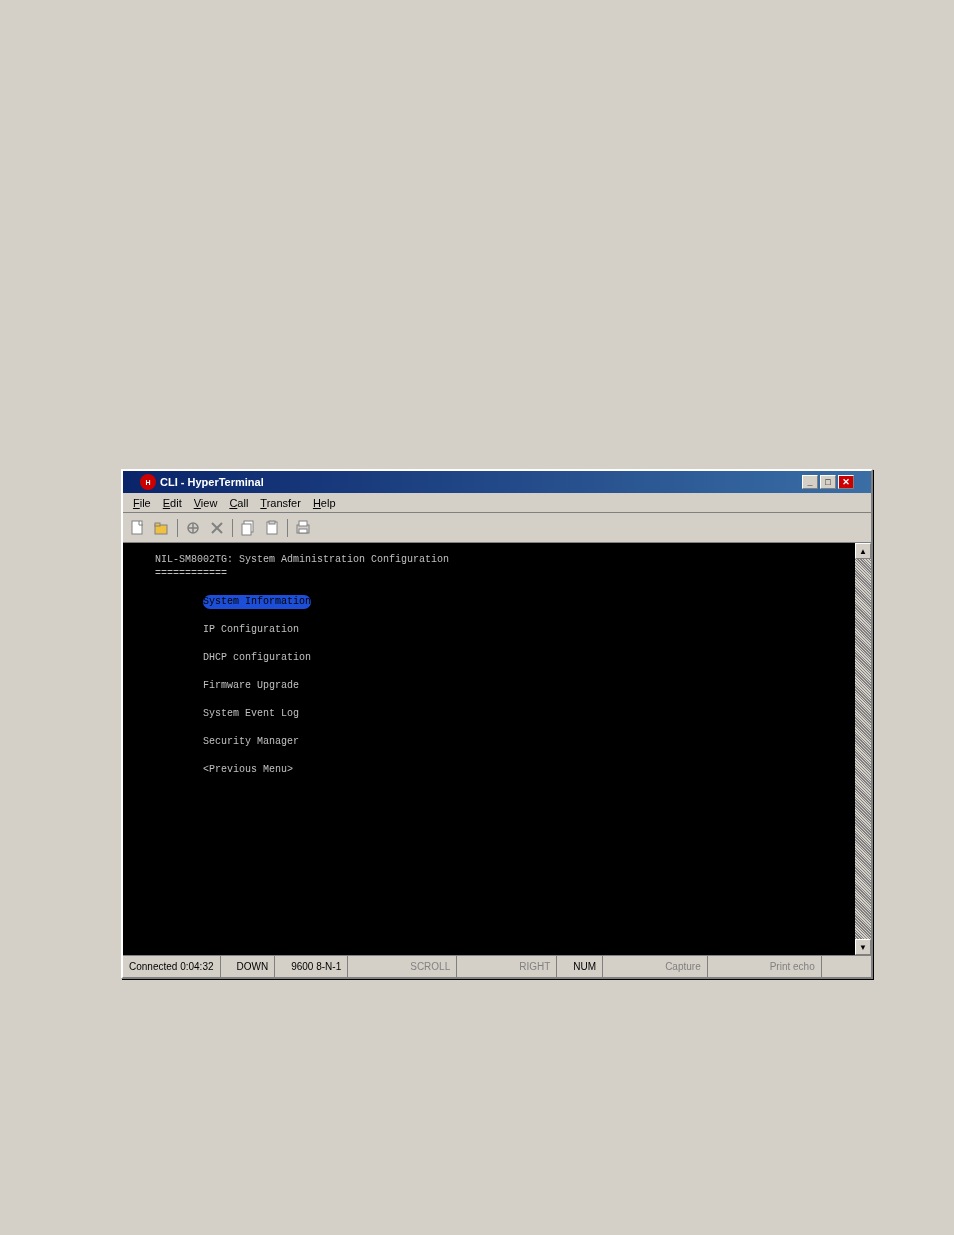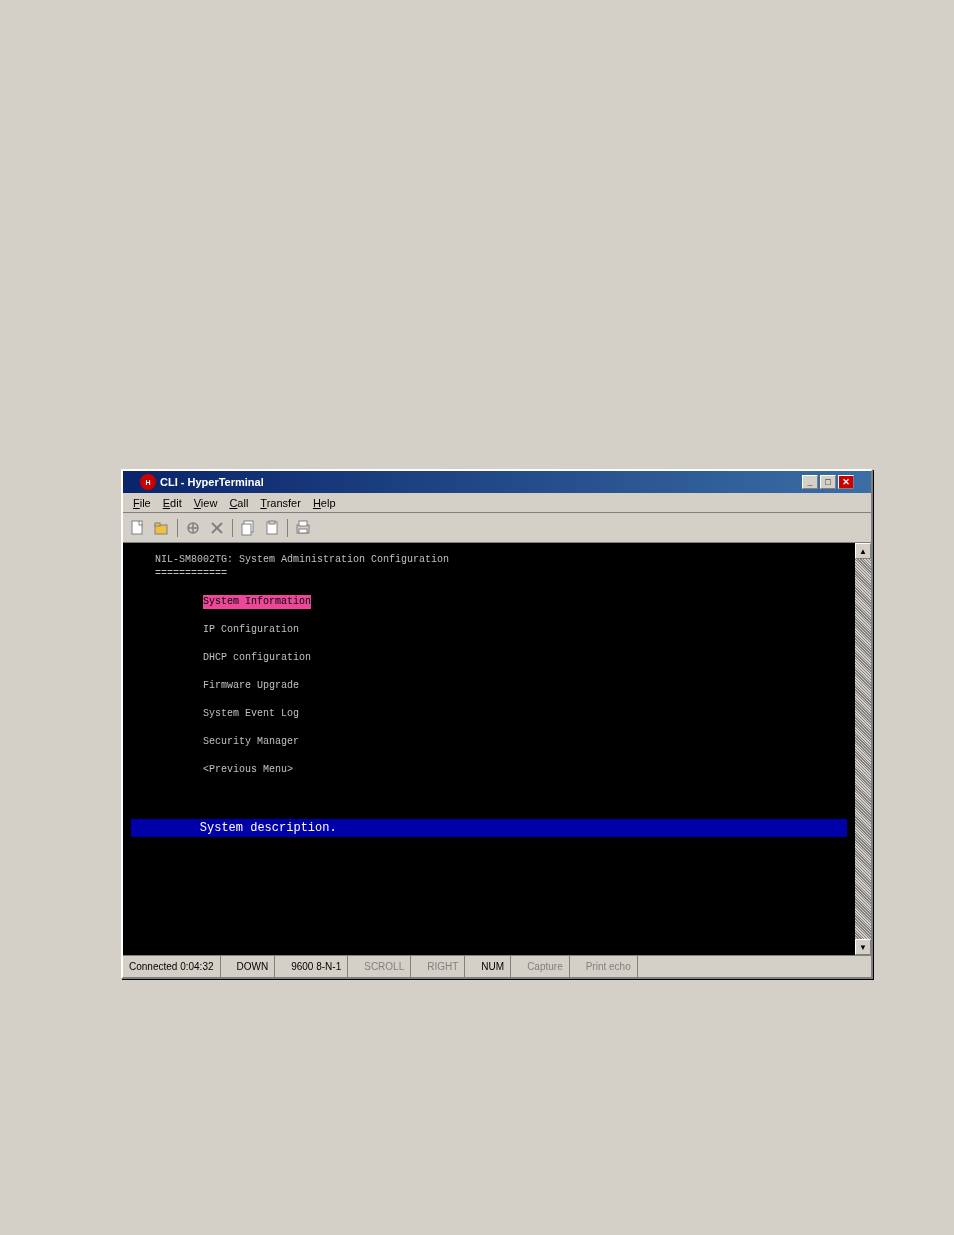--- a/index.html
+++ b/index.html
@@ -173,23 +173,24 @@
 
     .terminal pre {
       font-family: 'Courier New', Courier, monospace;
       font-size: 10px;
       line-height: 1.4;
       white-space: pre;
       color: #c0c0c0;
     }
 
     .menu-item-selected {
-      background: #ec4899;
+      background: #1d4ed8;
       color: #000;
       display: inline-block;
+      border-radius: 8px;
     }
 
     
     .scrollbar {
       width: 16px;
       background: #d4d0c8;
       display: flex;
       flex-direction: column;
       align-items: center;
     }
@@ -238,20 +239,21 @@
       border-right: 1px solid #808080;
       height: 100%;
       display: flex;
       align-items: center;
       font-size: 10px;
       color: #000;
     }
 
     .status-segment-inactive {
       color: #808080;
+      margin-left: 46px;
     }
 
     
     .cmd-bar {
       background: #0000aa;
       color: #ffffff;
       font-family: 'Courier New', Courier, monospace;
       font-size: 12px;
       padding: 2px 4px;
       white-space: pre;
@@ -355,21 +357,20 @@
 
             System Event Log
 
             Security Manager
 
             &lt;Previous Menu&gt;
 
 
 
 </pre>
-      <div class="cmd-bar">         System description.</div>
     </div>
     <div class="scrollbar">
       <div class="scroll-btn">▲</div>
       <div class="scroll-track"></div>
       <div class="scroll-btn">▼</div>
     </div>
   </div>
 
   <div class="statusbar">
     <div class="status-segment">Connected 0:04:32</div>

